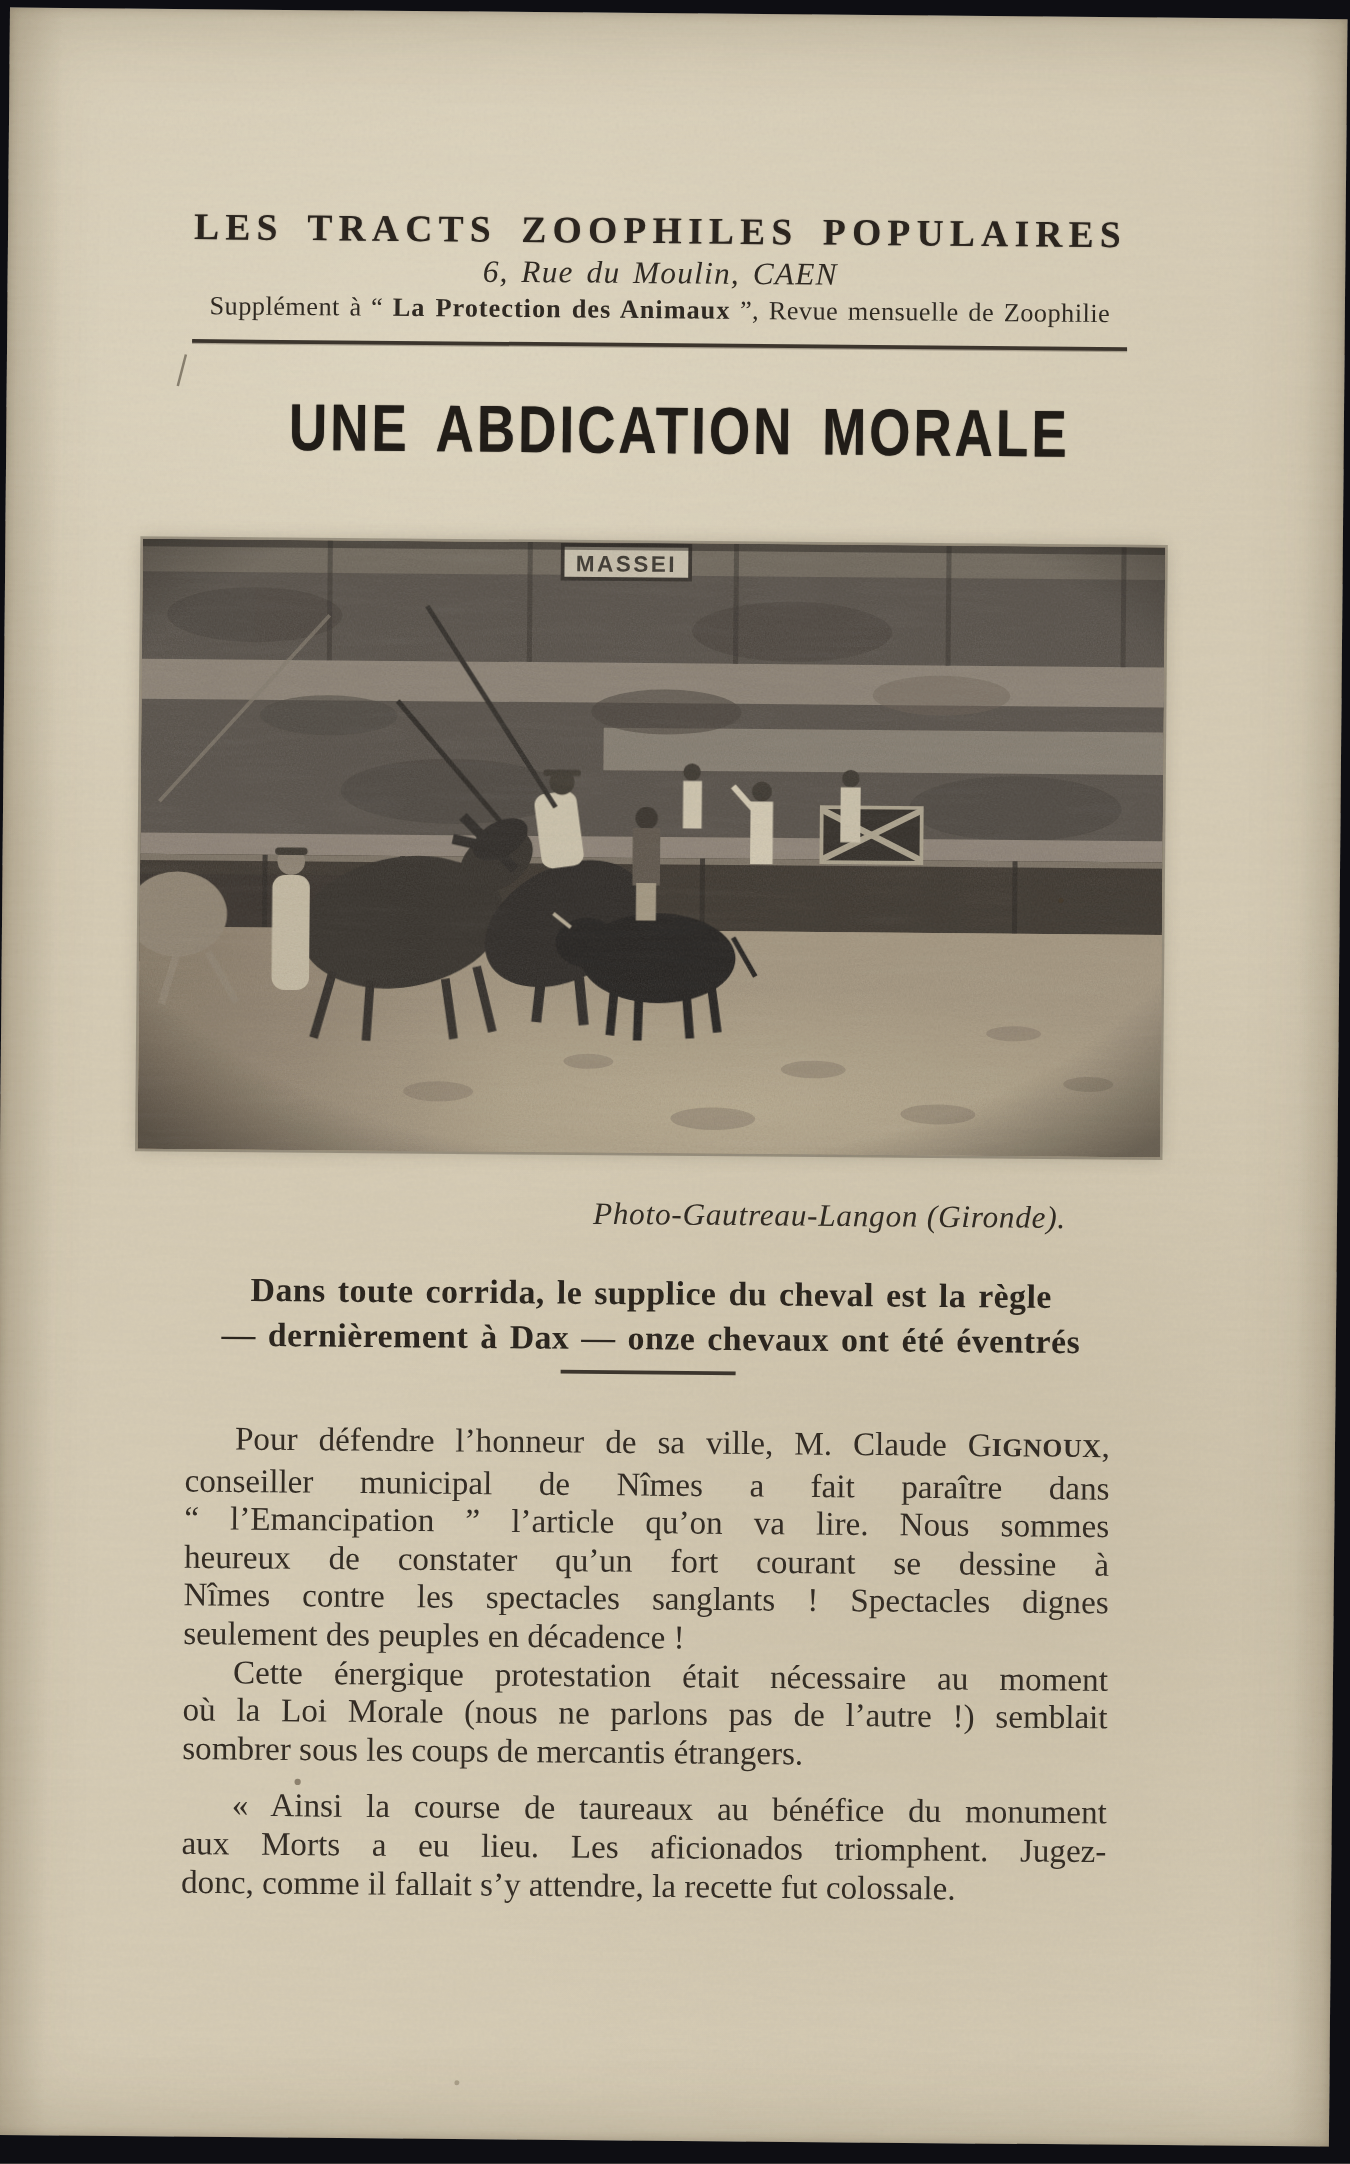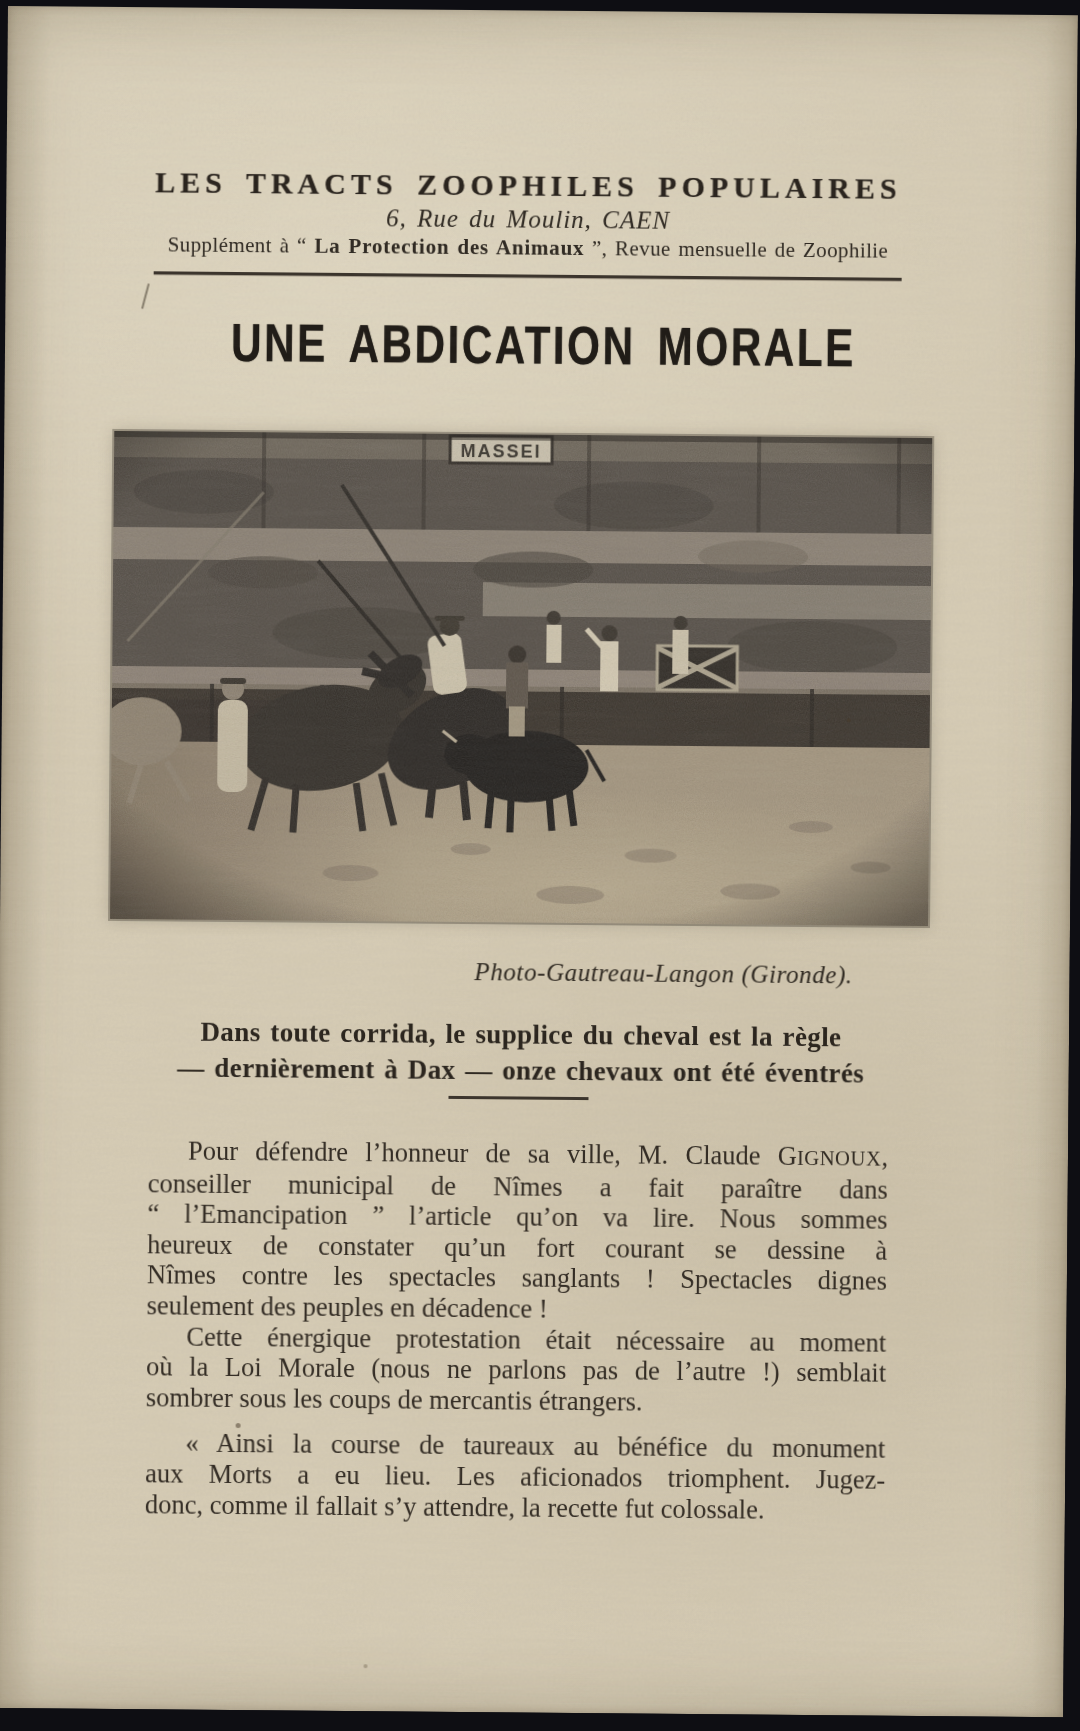--- a/index.html
+++ b/index.html
@@ -37,21 +37,21 @@
   .soft{filter:blur(.6px);}
   .photo-caption{top:948px;left:430px;width:468px;font-size:25px;font-style:italic;letter-spacing:.6px;color:#2f2921;}
   .subheadline{top:1006px;font-size:27px;line-height:36px;font-weight:bold;color:#2a241d;letter-spacing:.4px;word-spacing:2.5px;}
   .rule-2{position:absolute;left:450px;top:1086px;width:140px;height:3px;background:#3a332b;}
   .article{position:absolute;left:150px;top:1128px;width:740px;font-size:26.5px;line-height:30.6px;color:#322b23;text-align:left;}
   .para{margin:0;}
   .para.gap{margin-top:15px;}
   .line{min-height:30.6px;}
   .line.jl{text-align:justify;text-align-last:justify;}
   .line.ind{text-indent:40px;}
-  .sc{font-size:.78em;letter-spacing:.5px;}
+  .sc{font-size:.78em;letter-spacing:.5px;font-weight:bold;}
   .mark1{position:absolute;left:139px;top:276px;width:2px;height:26px;background:rgba(52,42,30,.5);transform:rotate(14deg);}
   .speck{position:absolute;border-radius:50%;background:rgba(70,56,38,.5);}
   .texture{position:absolute;left:0;top:0;width:100%;height:100%;pointer-events:none;}
 </style>
 </head>
 <body>
 
 <div class="paper">
 
   <div class="col masthead-title" style="position:absolute;">LES TRACTS ZOOPHILES POPULAIRES</div>

